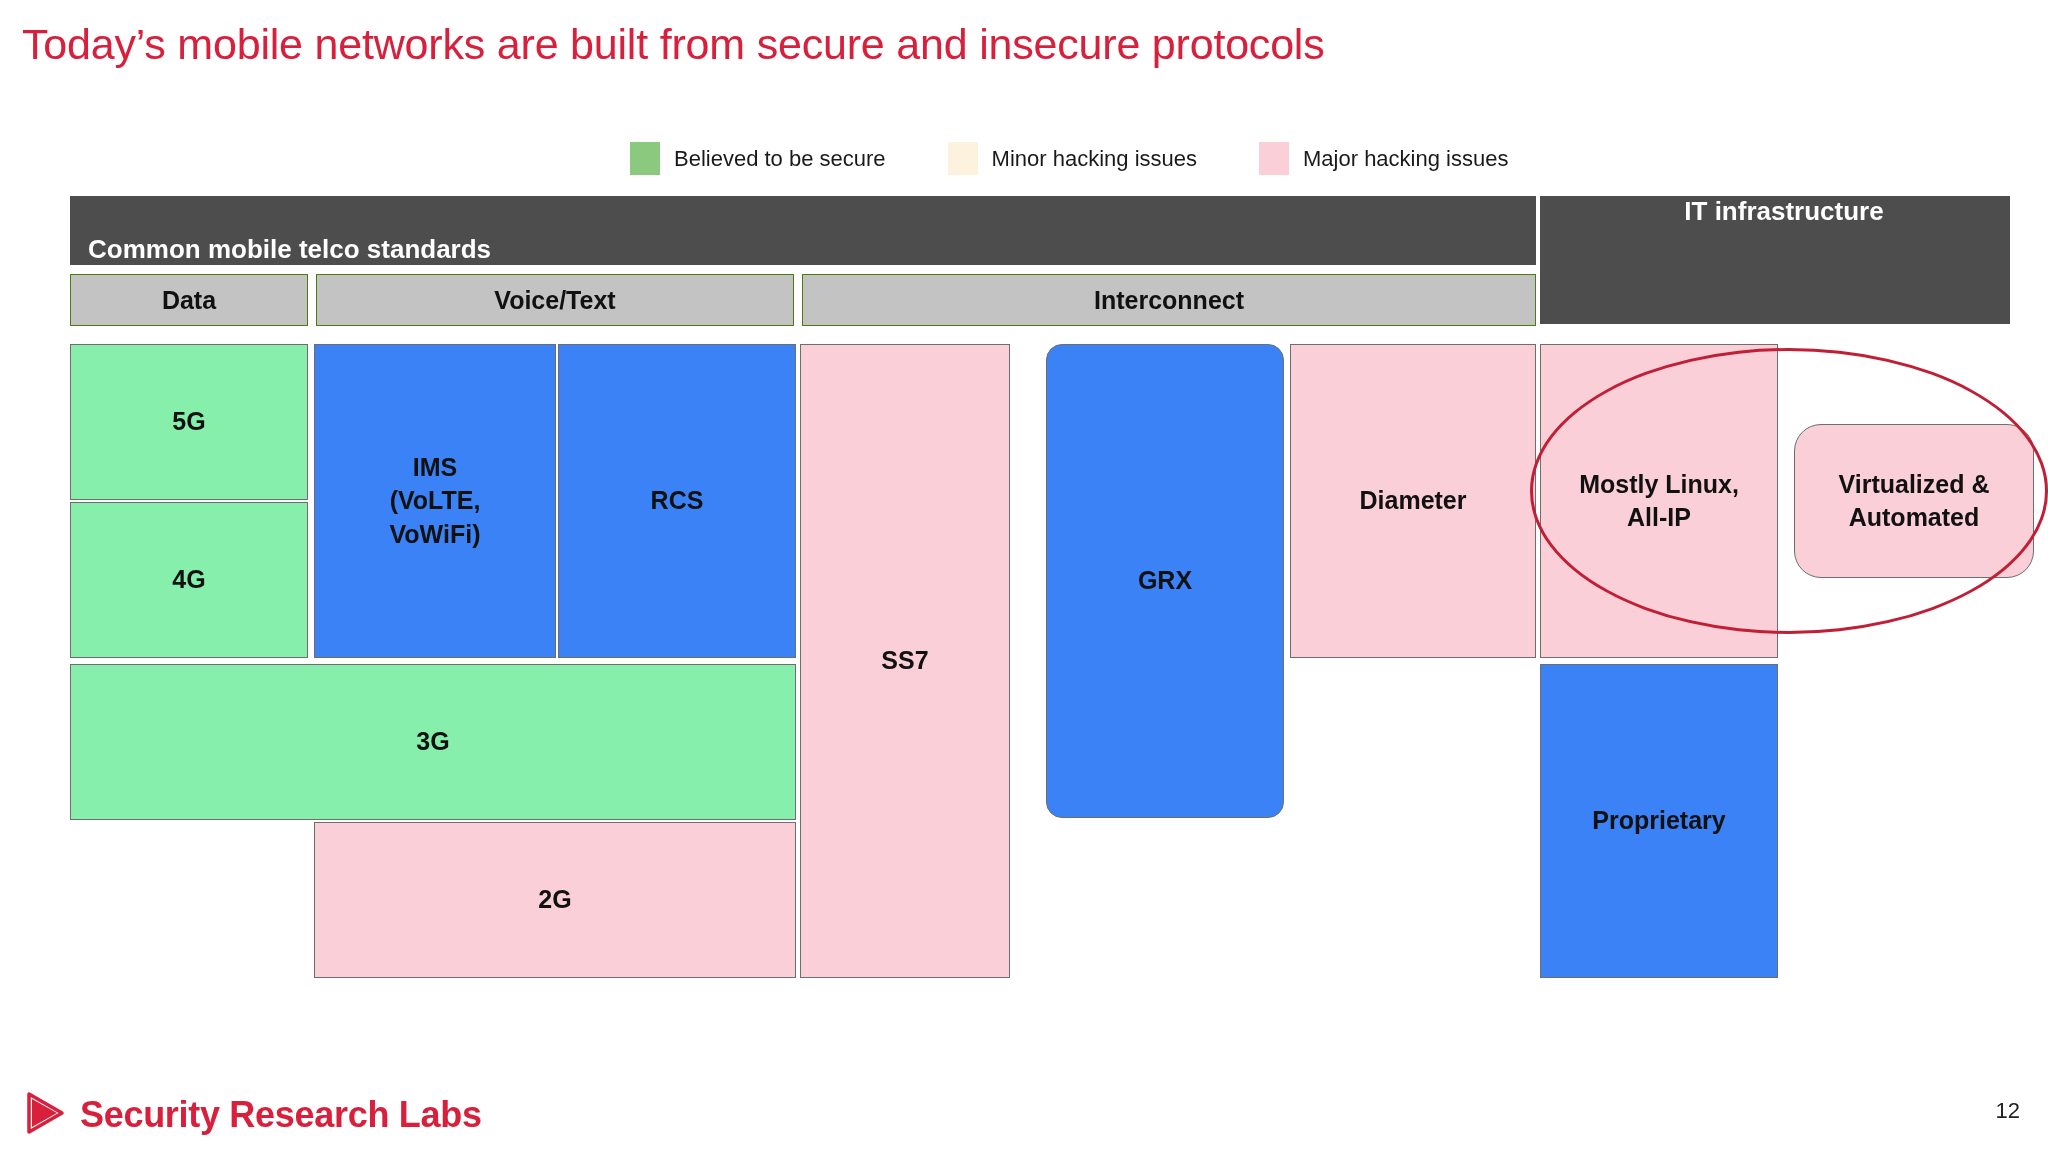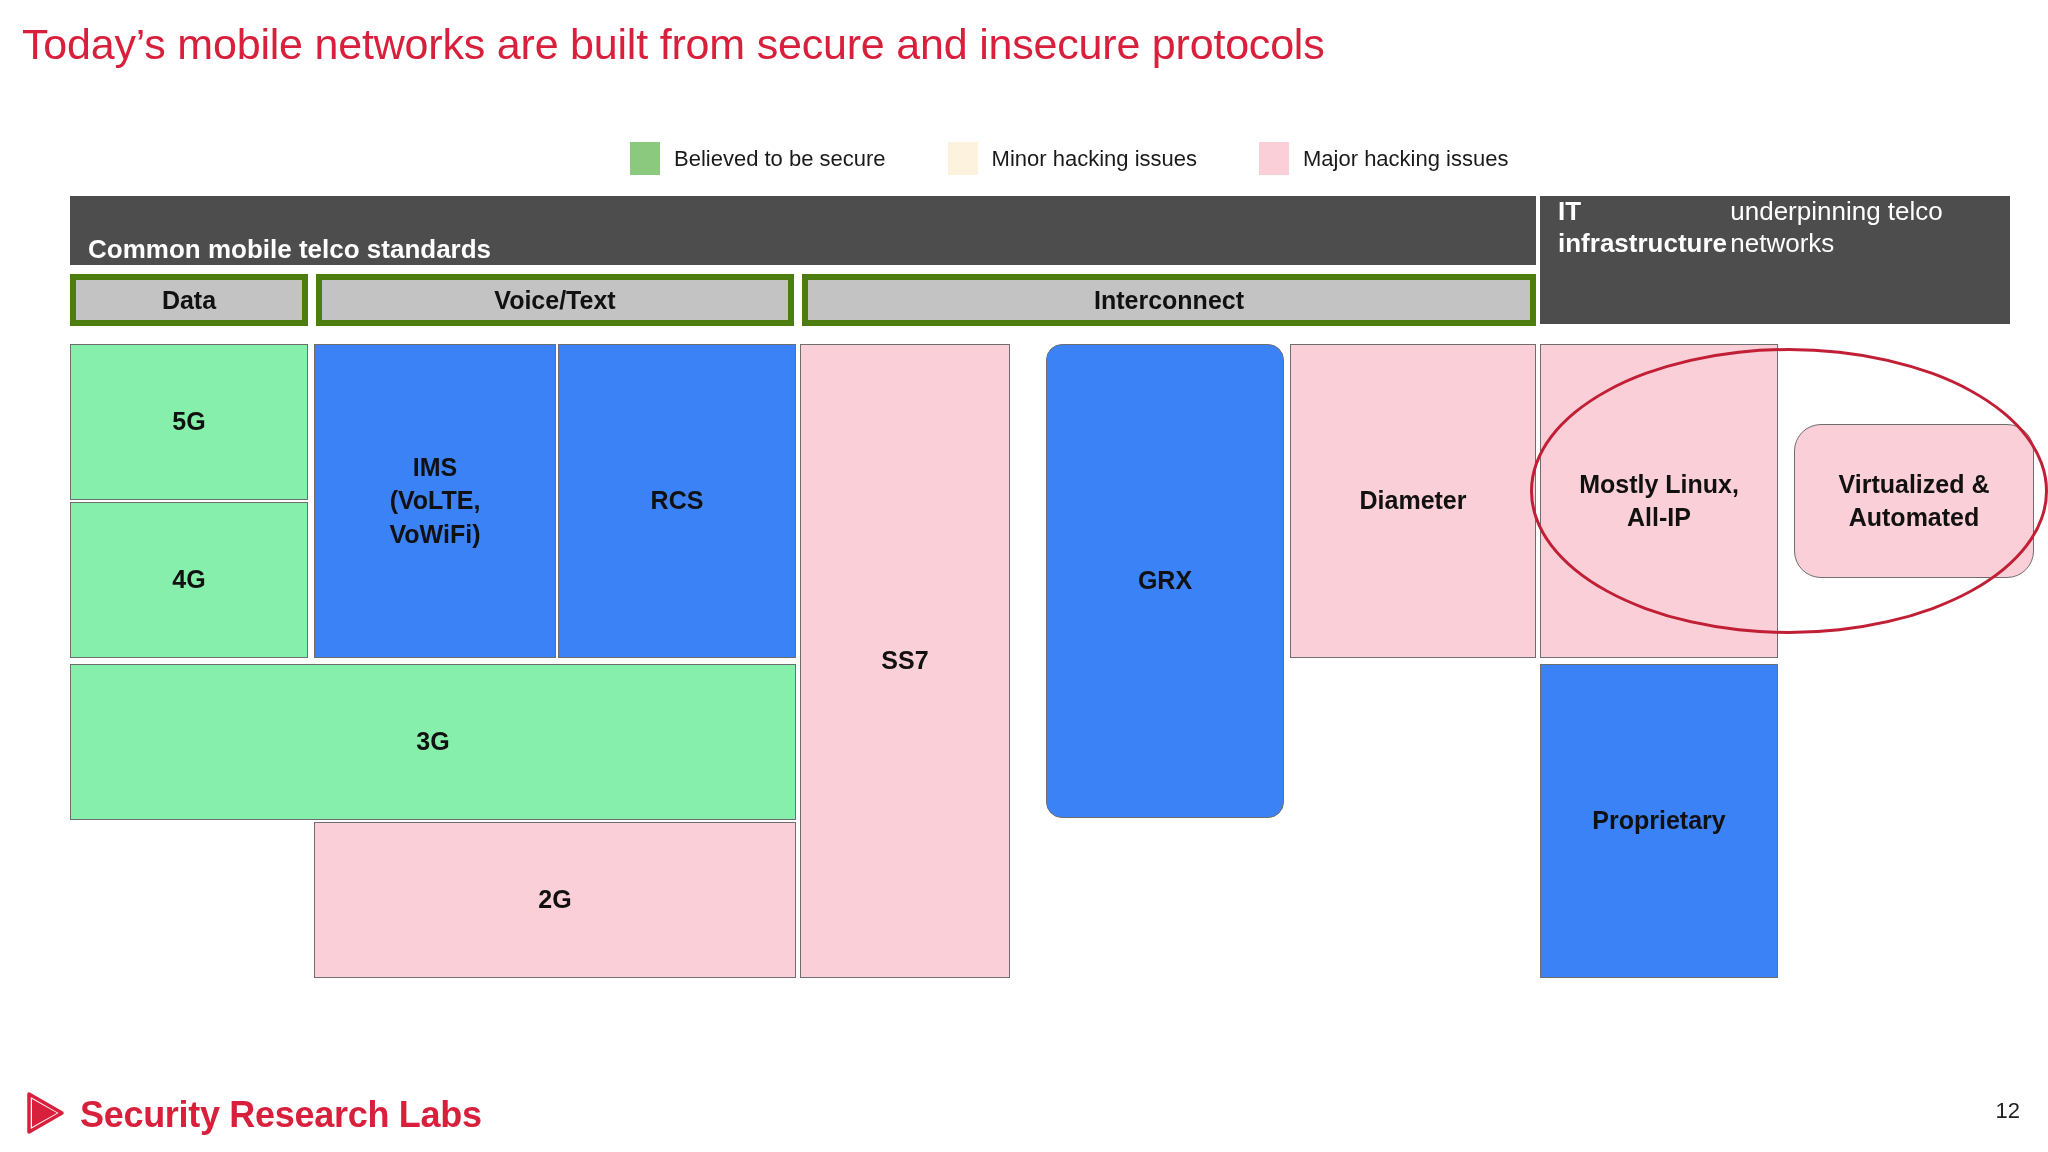--- a/index.html
+++ b/index.html
@@ -90,21 +90,21 @@
   #it-header .it-line2 {
     font-size: 26px;
     font-weight: normal;
     line-height: 1.22;
   }
 
   
   .col-head {
     position: absolute;
     background: #C3C3C3;
-    border: 6px solid #4d7c0f;
+    border: 1px solid #4d7c0f;
     box-sizing: border-box;
     display: flex;
     align-items: center;
     justify-content: center;
     font-size: 25px;
     font-weight: bold;
     color: #111111;
     height: 52px;
     top: 274px;
   }
@@ -187,21 +187,20 @@
   </div>
 
 </div>
 
 <div class="panel-header" id="telco-header">
   <span>Common mobile telco standards</span>
 </div>
 
 <div class="panel-header" id="it-header">
   <span class="it-line1">IT infrastructure</span>
-  <span class="it-line2">underpinning telco networks</span>
 </div>
 
 <div class="col-head" style="left:70px;  width:238px;">
   <span>Data</span>
 </div>
 
 <div class="col-head" style="left:316px; width:478px;">
   <span>Voice/Text</span>
 </div>
 

